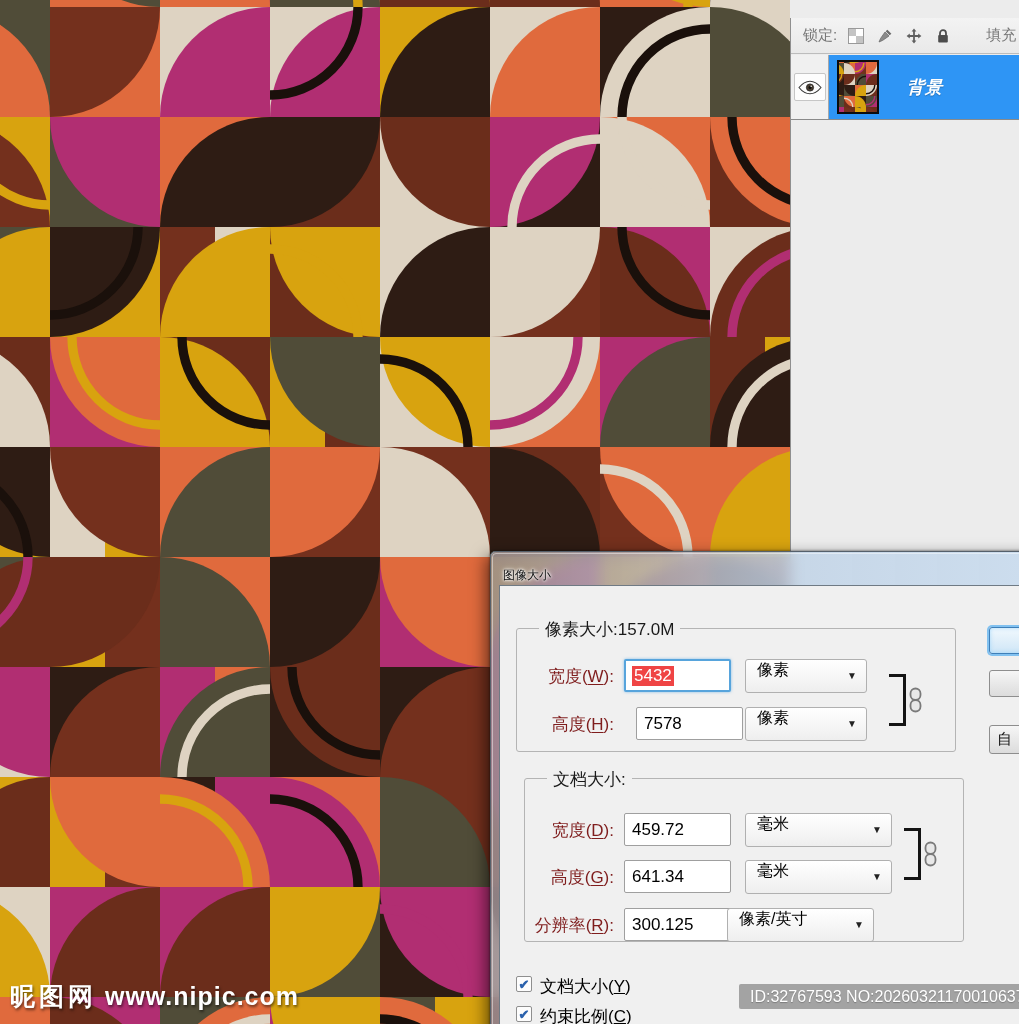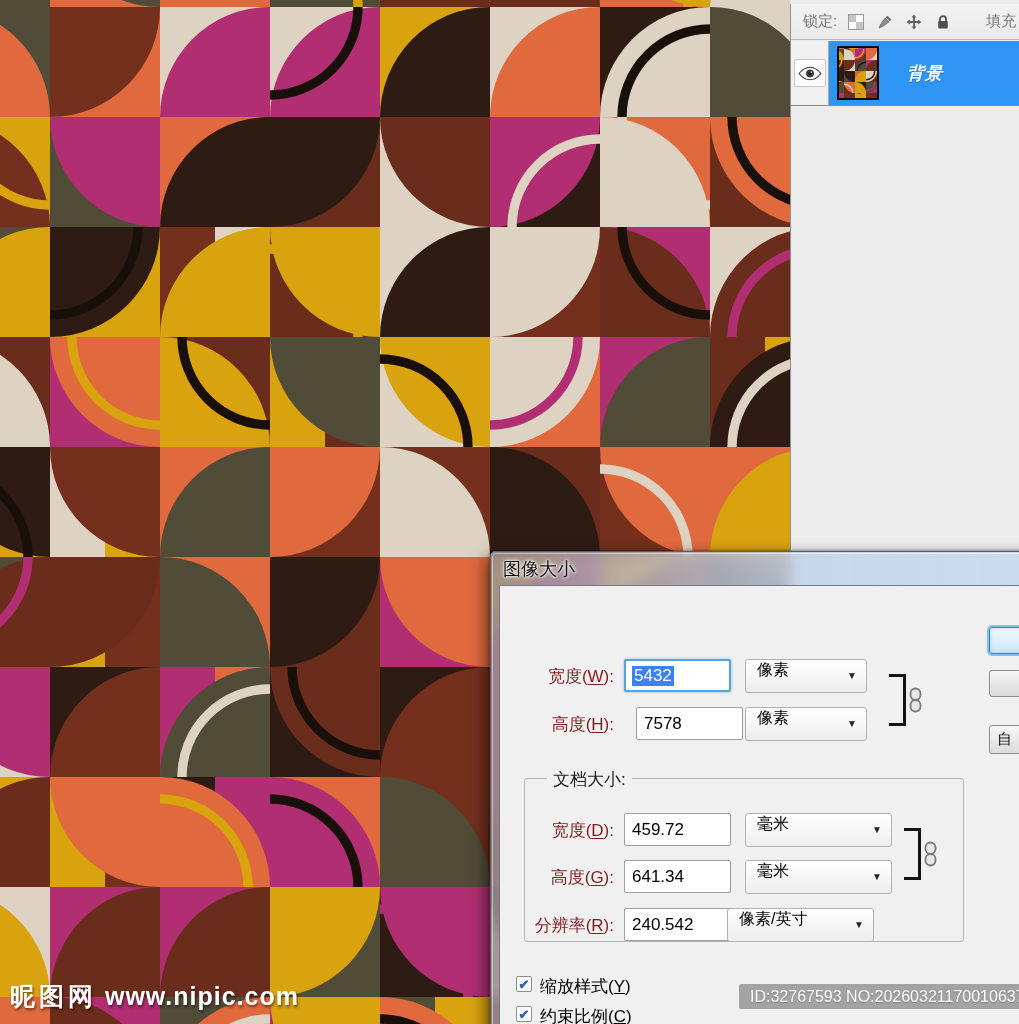--- a/index.html
+++ b/index.html
@@ -5,21 +5,21 @@
   * { margin:0; padding:0; box-sizing:border-box; }
   html,body { width:1019px; height:1024px; overflow:hidden; background:#111;
     font-family:"Liberation Sans", sans-serif; }
   #stage { position:relative; width:1019px; height:1024px; overflow:hidden; background:#ececec; }
 
   
   #canvas-art { position:absolute; left:0; top:0; width:790px; height:1024px; overflow:hidden; }
   #canvas-art svg { display:block; }
 
   
-  #layers-panel { position:absolute; left:790px; top:4px; width:229px; height:972px;
+  #layers-panel { position:absolute; left:790px; top:18px; width:229px; height:972px;
     background:#ececec; border-left:1px solid #8f8f8f; }
   .lock-bar { position:absolute; left:0; top:0; right:0; height:36px;
     background:linear-gradient(#f3f3f3,#e9e9e9); border-bottom:1px solid #bcbcbc;
     display:flex; align-items:center; gap:9px; padding-left:12px; color:#6e6e6e; font-size:15px; }
   .lock-bar .lbl { color:#757575; }
   .icon-btn { width:20px; height:20px; display:flex; align-items:center; justify-content:center;
     border-radius:2px; }
   .fill-lbl { margin-left:24px; }
   .layer-row { position:absolute; left:0; top:37px; right:0; height:65px; display:flex;
     border-bottom:1px solid #8a8a8a; background:#5eead4; }
@@ -40,35 +40,35 @@
     -webkit-backdrop-filter:blur(7px); backdrop-filter:blur(7px);
     border:1px solid #55606b; border-radius:5px 5px 0 0;
     box-shadow:-4px 5px 16px rgba(0,0,0,.55), 0 0 3px rgba(0,0,0,.6); }
   #dialog::before { content:''; position:absolute; inset:0; border-radius:5px 5px 0 0;
     background:linear-gradient(90deg, rgba(104,58,48,.40), rgba(150,102,92,.22) 28%,
       rgba(186,210,234,.38) 52%, rgba(203,226,248,.5));
     pointer-events:none; }
   #dialog::after { content:''; position:absolute; inset:1px; border-radius:4px 4px 0 0;
     border:1px solid rgba(255,255,255,.45); pointer-events:none; }
   .titlebar { position:absolute; left:0; top:0; right:0; height:33px; z-index:2; }
-  .title-text { position:absolute; left:12px; top:5px; font-size:18px; color:#0d0d0d;
+  .title-text { position:absolute; left:12px; top:15px; font-size:12px; color:#0d0d0d;
     text-shadow:0 0 5px #fff, 0 0 3px #fff, 0 0 2px #fff; }
   .client { position:relative; width:100%; height:100%; background:#f0f0f0;
     border:1px solid #6f7a84; z-index:1; }
 
   .group { position:absolute; border:1px solid #b4b4b4; border-radius:3px; }
   .group-title { position:absolute; top:-11px; left:22px; background:#f0f0f0; padding:0 6px;
     font-size:17px; color:#1a1a1a; white-space:nowrap; }
 
   .fld-label { position:absolute; font-size:17px; color:#7f1d1d; text-align:right; white-space:nowrap; }
   .fld-label u { text-underline-offset:2px; }
   .value-box { position:absolute; background:#fff; border:1px solid #9f9f9f; border-radius:2px;
     font-size:17px; color:#000; display:flex; align-items:center; padding-left:7px; }
   .value-box.focused { border:2px solid #57a4dc; box-shadow:0 0 3px rgba(90,170,230,.7); padding-left:6px; }
-  .value-box .sel { background:#3b82f6; color:#fff; padding:0 2px; }
+  .value-box .sel { background:#ef4444; color:#fff; padding:0 2px; }
   .combo { position:absolute; background:linear-gradient(#ffffff,#f5f5f5 60%,#eeeeee);
     border:1px solid #b0b0b0; border-radius:3px; font-size:16px; color:#000;
     display:flex; align-items:flex-start; padding-left:11px; }
   .combo .arrow { position:absolute; right:9px; top:50%; transform:translateY(-52%);
     font-size:10px; color:#222; }
 
   .link-bracket { position:absolute; width:17px; height:52px;
     border-top:3px solid #141414; border-right:3px solid #141414; border-bottom:3px solid #141414; }
   .chain { position:absolute; }
 
@@ -1063,20 +1063,23 @@
       </div>
     </div>
   </div>
 
   <div id="dialog">
     <div class="titlebar">
       <span class="title-text">图像大小</span>
     </div>
     <div class="client">
 
+      <div class="group" style="left:16px; top:42px; width:440px; height:124px;">
+        <span class="group-title">像素大小:157.0M</span>
+      </div>
 
       <span class="fld-label" style="left:28px; top:79px; width:86px;">
         <span>宽度(</span><u>W</u><span>):</span>
       </span>
       <div class="value-box focused" style="left:124px; top:73px; width:107px; height:33px;">
         <span class="sel">5432</span>
       </div>
       <div class="combo" style="left:245px; top:73px; width:122px; height:34px;">
         <span>像素</span>
         <span class="arrow">▼</span>
@@ -1122,38 +1125,38 @@
       </div>
       <div class="combo" style="left:245px; top:274px; width:147px; height:34px;">
         <span>毫米</span>
         <span class="arrow">▼</span>
       </div>
 
       <span class="fld-label" style="left:18px; top:328px; width:96px;">
         <span>分辨率(</span><u>R</u><span>):</span>
       </span>
       <div class="value-box" style="left:124px; top:322px; width:107px; height:33px;">
-        <span>240.542</span>
+        <span>300.125</span>
       </div>
       <div class="combo" style="left:227px; top:322px; width:147px; height:34px;">
         <span>像素/英寸</span>
         <span class="arrow">▼</span>
       </div>
 
       <div class="link-bracket" style="left:404px; top:242px;"></div>
       <svg class="chain" style="left:424px; top:255px;" width="13" height="26" viewBox="0 0 13 26">
         <rect x="1.5" y="1.5" width="10" height="11.5" rx="5" fill="#e8e8e8" stroke="#7a7a7a" stroke-width="1.8"></rect>
         <rect x="1.5" y="13" width="10" height="11.5" rx="5" fill="#e8e8e8" stroke="#7a7a7a" stroke-width="1.8"></rect>
       </svg>
 
       <span class="cb-box" style="left:16px; top:390px;">
         <span>✔</span>
       </span>
       <span class="cb-label" style="left:40px; top:389px;">
-        <span>缩放样式(</span><u>Y</u><span>)</span>
+        <span>文档大小(</span><u>Y</u><span>)</span>
       </span>
 
       <span class="cb-box" style="left:16px; top:420px;">
         <span>✔</span>
       </span>
       <span class="cb-label" style="left:40px; top:419px;">
         <span>约束比例(</span><u>C</u><span>)</span>
       </span>
 
       <div class="win-btn default" style="left:489px; top:41px;">

